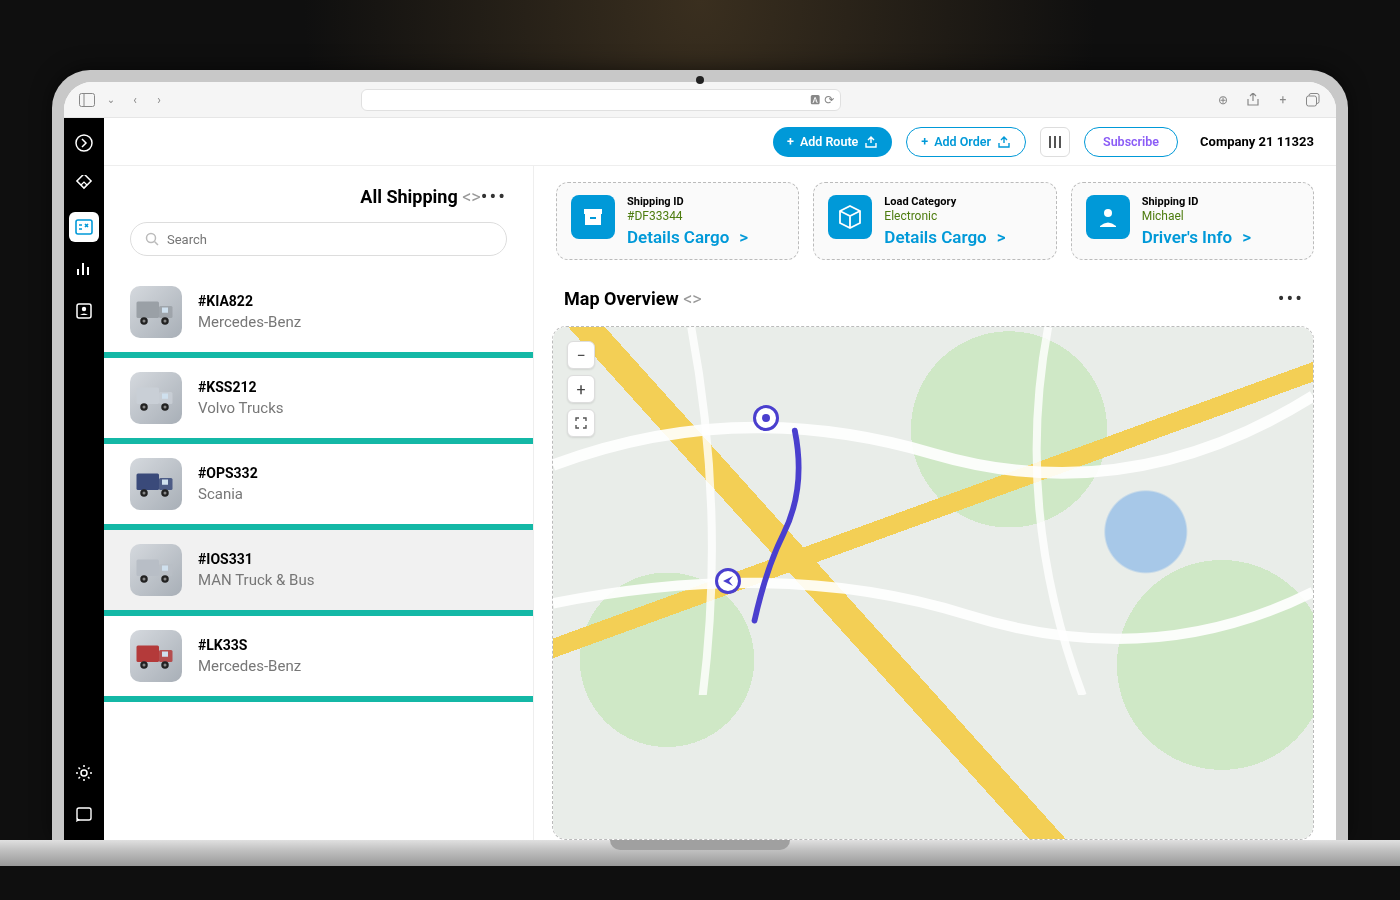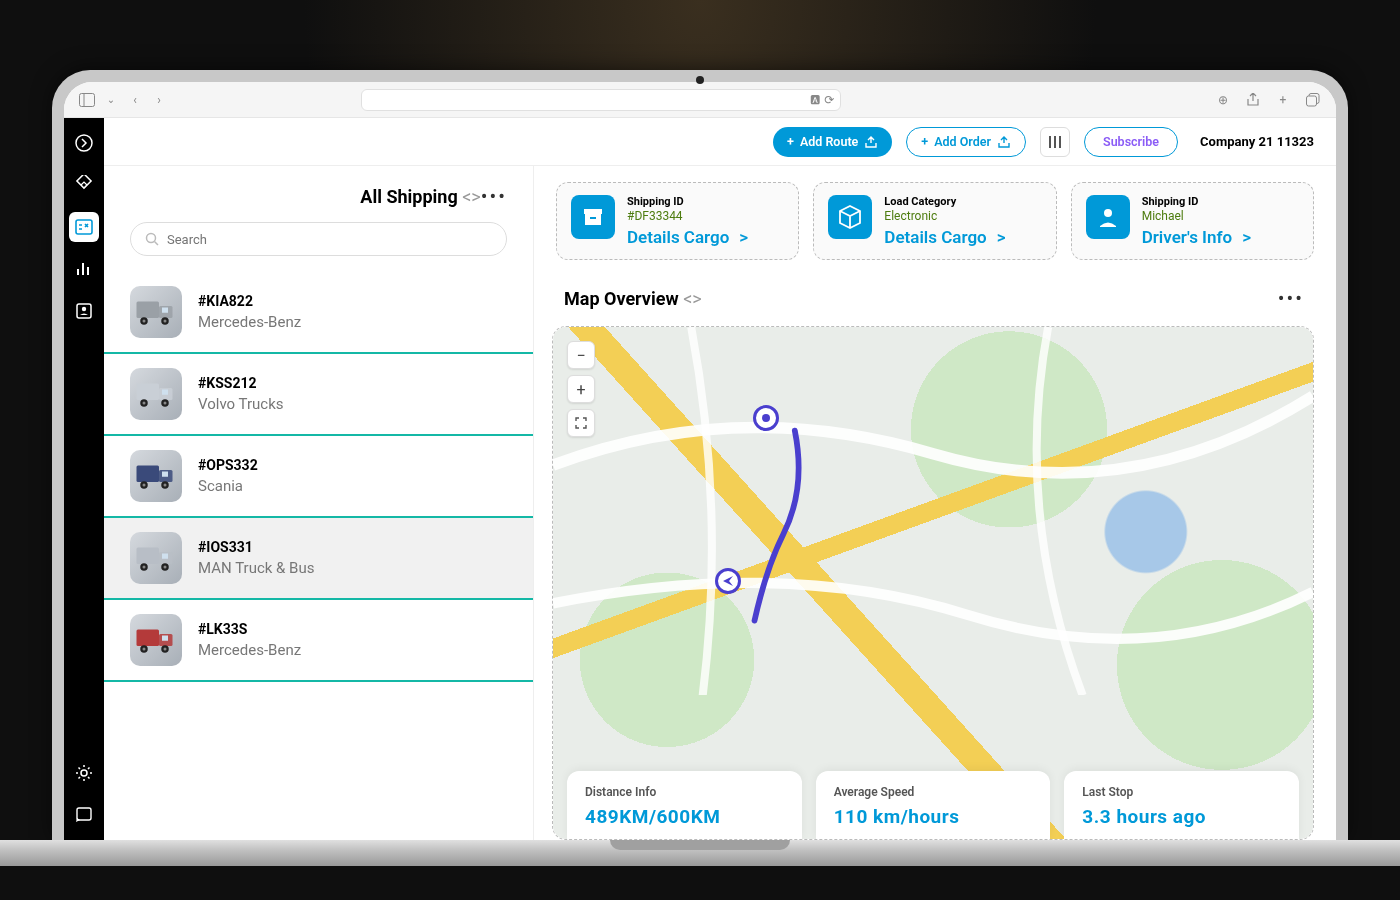--- a/index.html
+++ b/index.html
@@ -35,21 +35,21 @@
 .content-row { display:flex; flex:1; overflow:hidden; }
 .left-col { width:430px; border-right:1px solid #eee; display:flex; flex-direction:column; }
 .left-header { padding:18px 26px 8px 26px; display:flex; align-items:center; justify-content:flex-end; }
 .section-title { font-size:18px; font-weight:700; }
 .code-chev { color:#999; font-weight:400; }
 .more-dots { font-size:20px; letter-spacing:2px; color:#333; cursor:pointer; }
 .search-wrap { padding:6px 26px 16px 26px; }
 .search-box { height:34px; border:1px solid #ddd; border-radius:17px; display:flex; align-items:center; padding:0 14px; gap:8px; color:#999; }
 .search-box input { border:none; outline:none; flex:1; font-size:13px; background:transparent; }
 .ship-list { flex:1; overflow:auto; }
-.ship-item { display:flex; align-items:center; gap:16px; padding:14px 26px; border-bottom:2px solid #14b8a6; cursor:pointer; }
+.ship-item { display:flex; align-items:center; gap:16px; padding:14px 26px; border-bottom:6px solid #14b8a6; cursor:pointer; }
 .ship-item.selected { background:#f1f1f1; }
 .truck-thumb { width:52px; height:52px; border-radius:10px; background:linear-gradient(135deg,#d5d9de,#a8afb7); display:flex; align-items:center; justify-content:center; overflow:hidden; }
 .ship-id { font-size:14px; font-weight:700; }
 .ship-make { font-size:15px; color:#777; margin-top:4px; }
 
 .right-col { flex:1; display:flex; flex-direction:column; padding:0 0 0 0; overflow:hidden; }
 .cards-row { display:flex; gap:14px; padding:16px 22px; }
 .info-card { flex:1; border:1.5px dashed #bbb; border-radius:12px; padding:12px 14px; display:flex; gap:12px; align-items:flex-start; background:#fafafa; }
 .card-icon { width:44px; height:44px; border-radius:8px; background:#0099d8; color:#fff; display:flex; align-items:center; justify-content:center; flex-shrink:0; }
 .card-title { font-size:11px; font-weight:700; }
@@ -388,34 +388,20 @@
               <div class="map-controls">
                 <div class="map-ctrl">−</div>
                 <div class="map-ctrl">+</div>
                 <div class="map-ctrl">
                     <svg width="12" height="12" viewBox="0 0 12 12">
                       <path d="M1 4 V1 H4 M8 1 H11 V4 M11 8 V11 H8 M4 11 H1 V8" fill="none" stroke="#555" stroke-width="1.4"></path>
                     </svg>
                   </div>
               </div>
 
-              <div class="stat-strip" id="stat-strip">
-                  <div class="stat-card">
-    <div class="stat-label">Distance Info</div>
-    <div class="stat-value">489KM/600KM</div>
-                  </div>
-                  <div class="stat-card">
-    <div class="stat-label">Average Speed</div>
-    <div class="stat-value">110 km/hours</div>
-                  </div>
-                  <div class="stat-card">
-    <div class="stat-label">Last Stop</div>
-    <div class="stat-value">3.3 hours ago</div>
-                  </div>
-                </div>
             </div>
           </div>
         </div>
       </div>
     </div>
   </div>
   <div class="base"></div>
 </div>
 
 </body></html>

